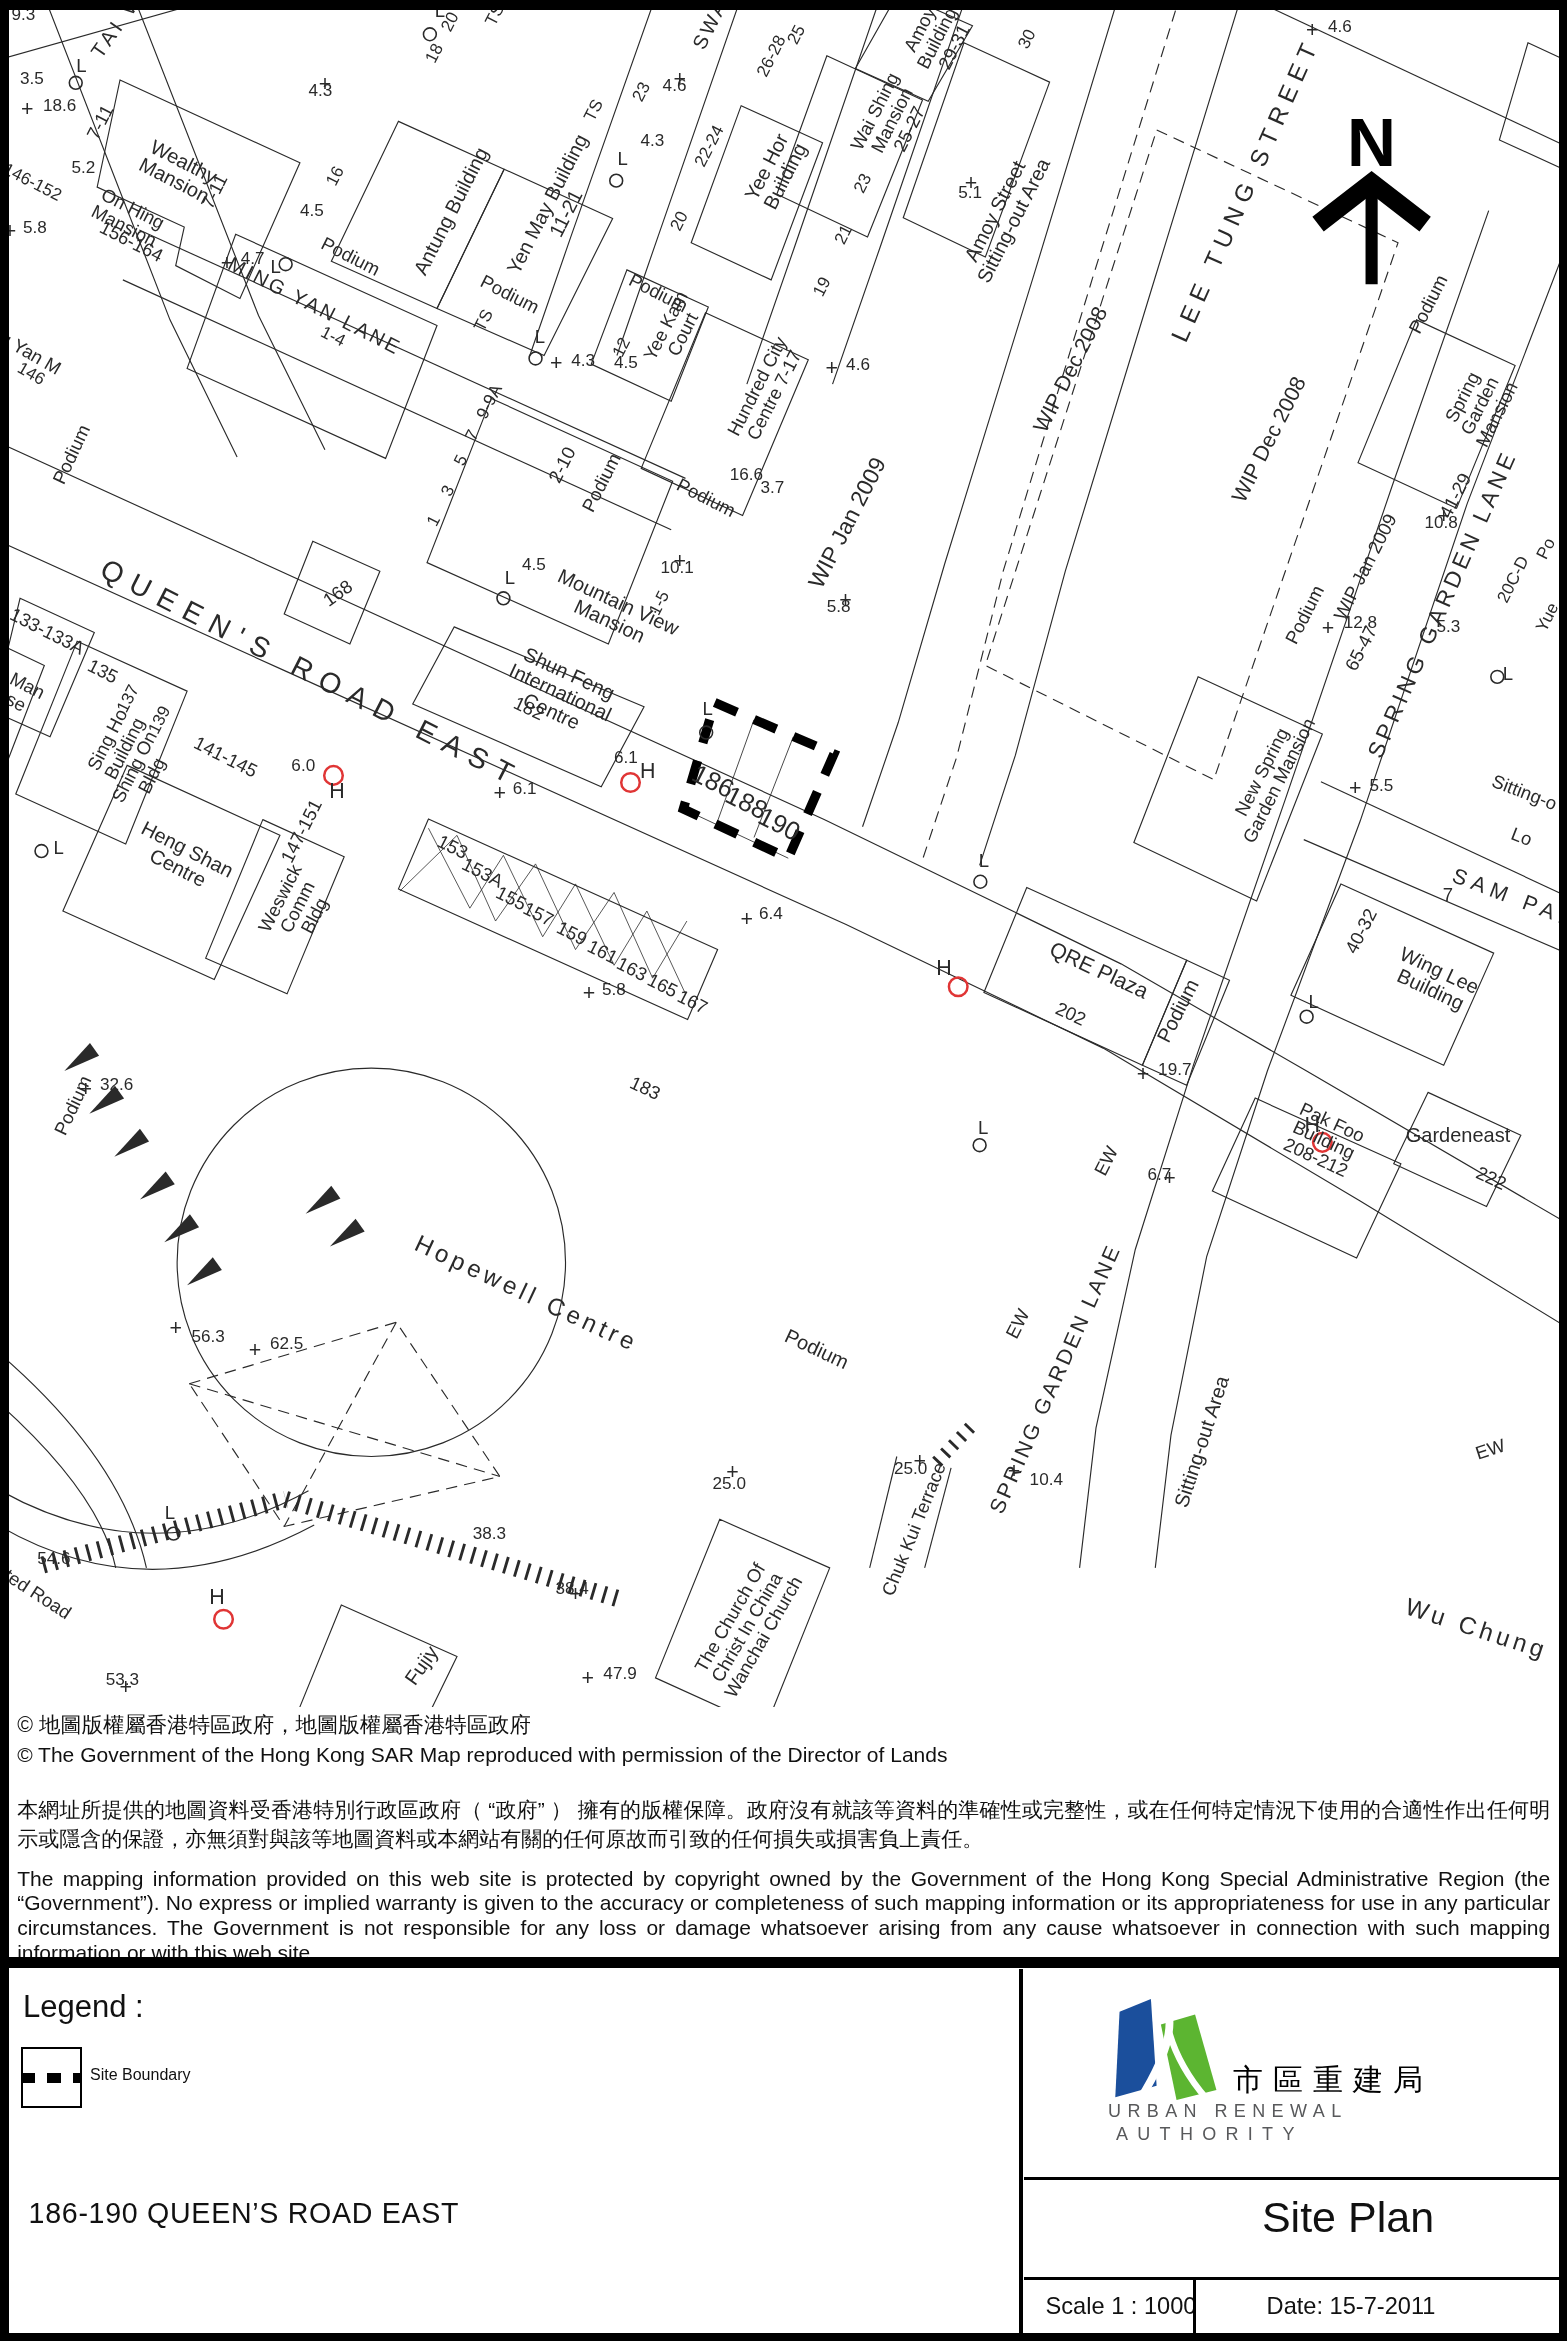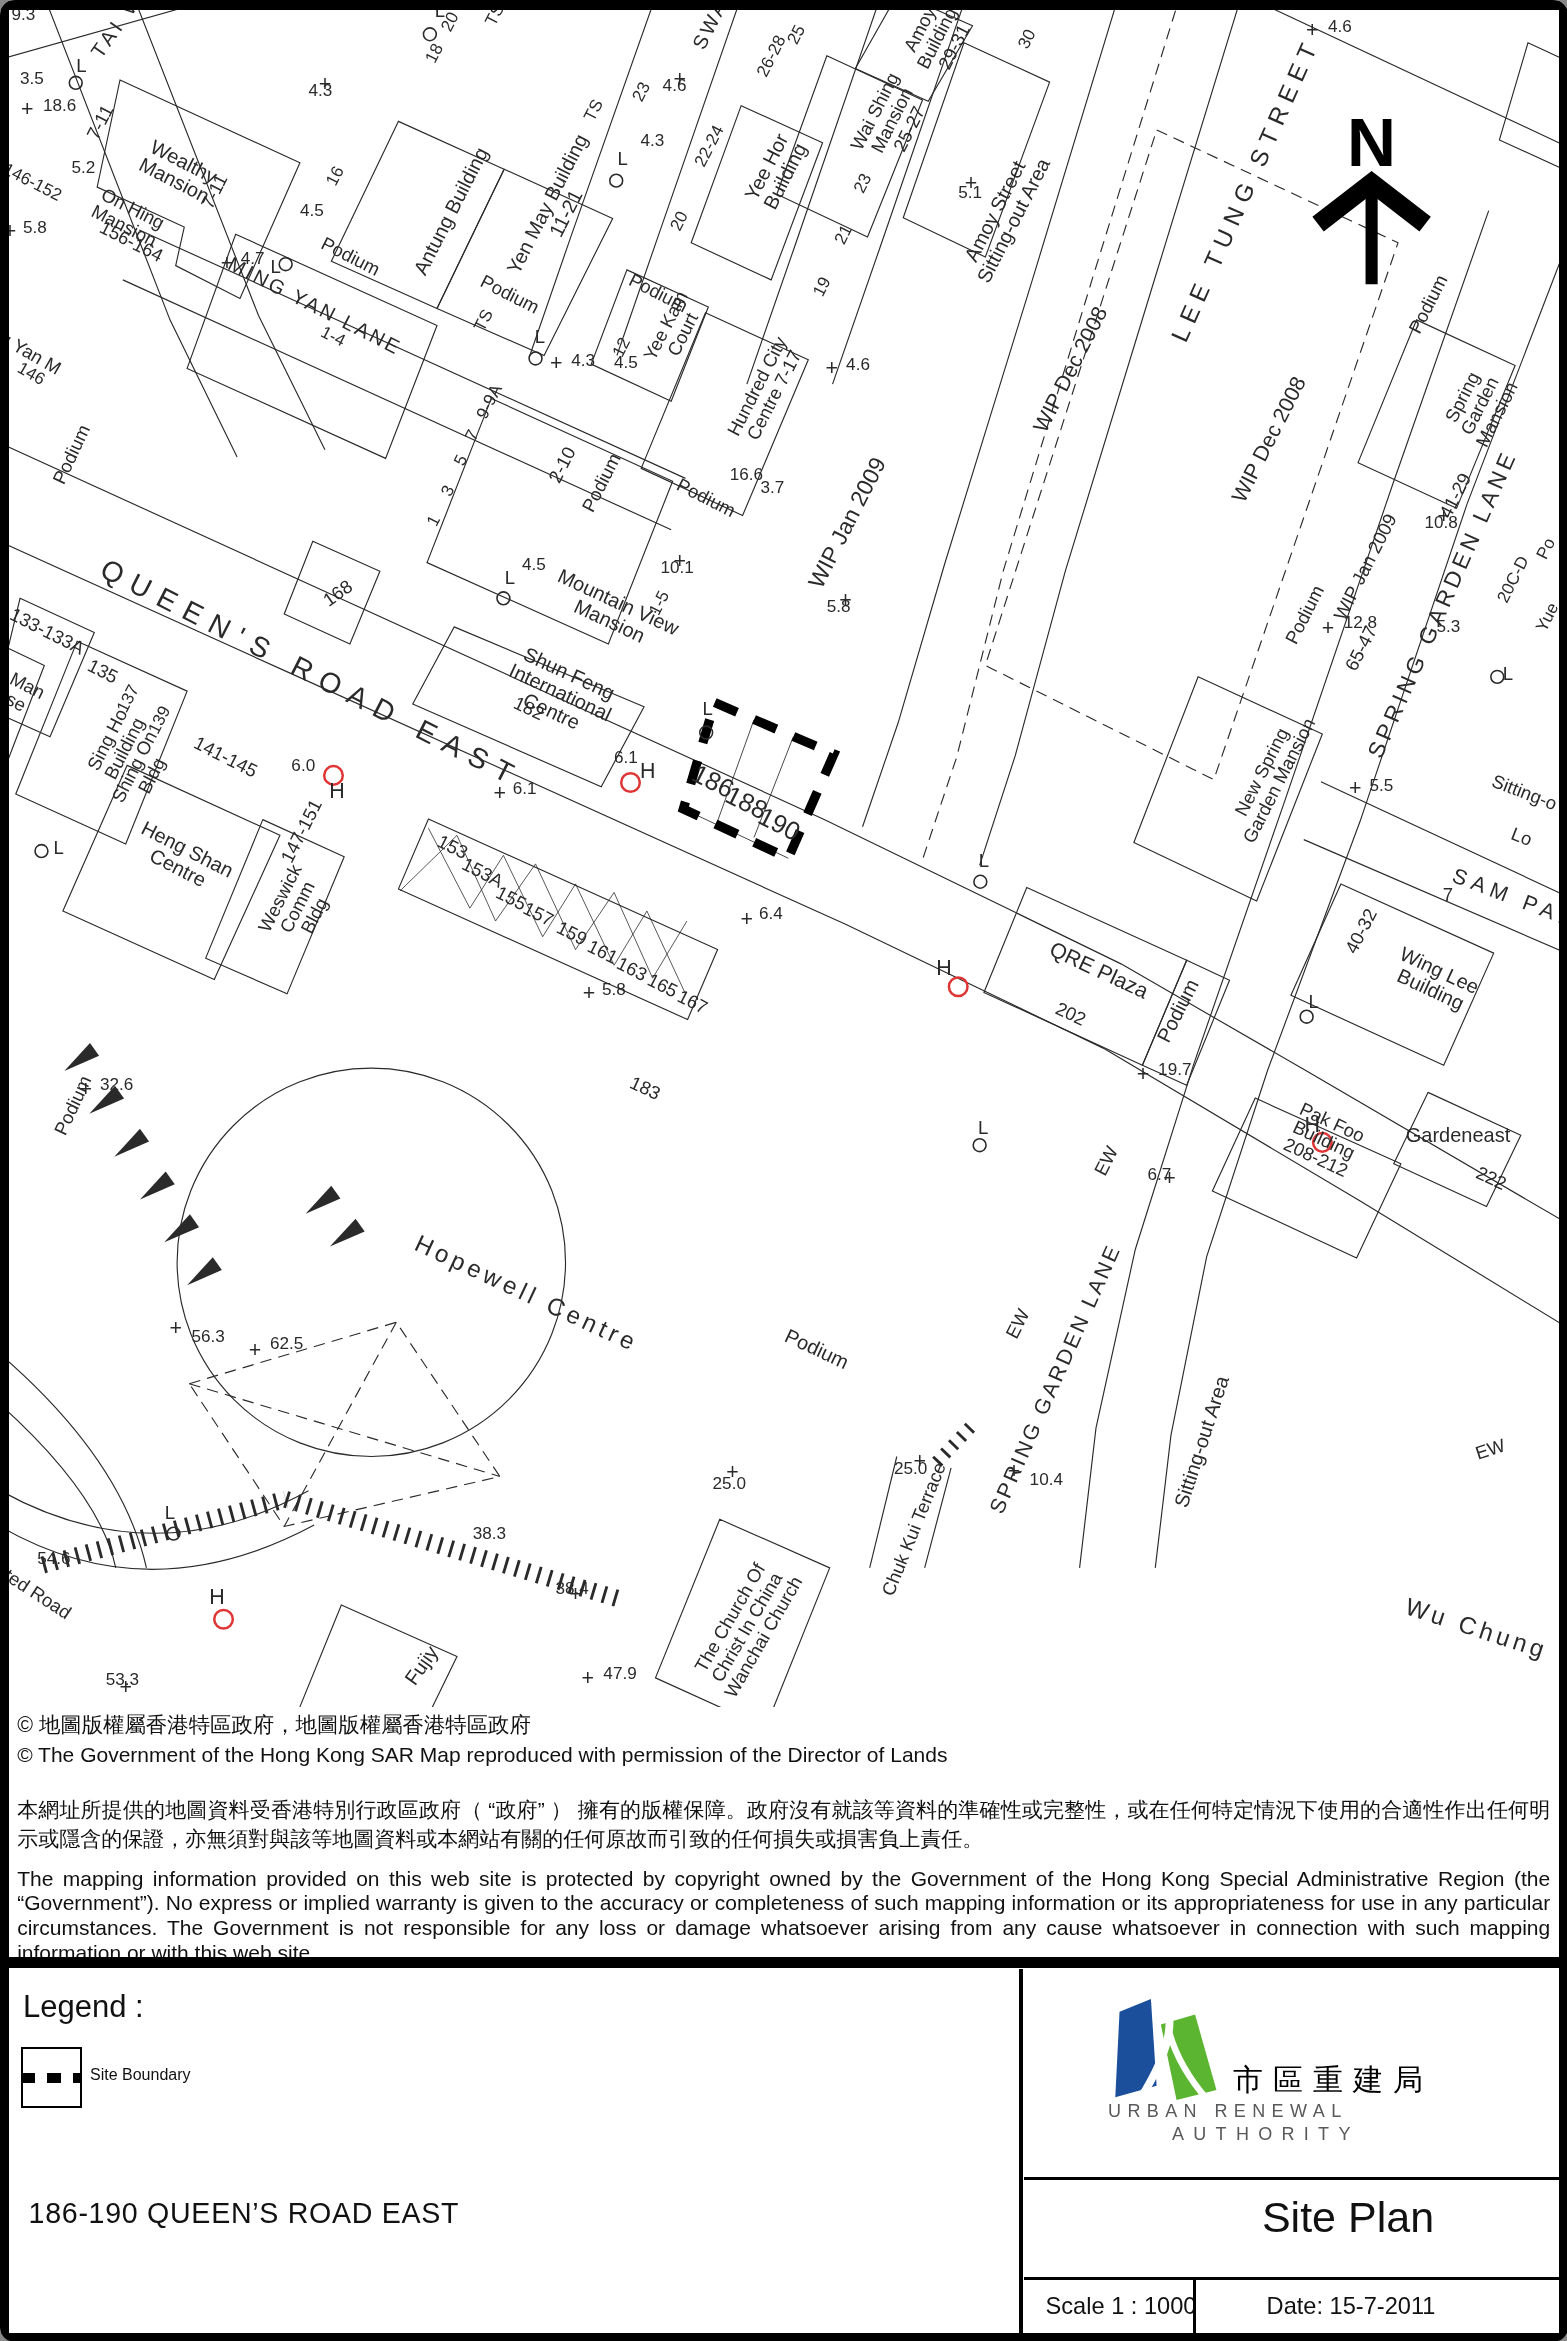--- a/index.html
+++ b/index.html
@@ -1,17 +1,17 @@
 <!DOCTYPE html>
 <html style="font-size:11.4px"><head>
 <meta charset="utf-8">
 <style>
   html,body{margin:0;padding:0;background:#888;}
   .page{position:relative;width:1568px;height:2342px;background:#fff;overflow:hidden;
-        font-family:"Liberation Sans",sans-serif;color:#111;border-radius:15px;}
+        font-family:"Liberation Sans",sans-serif;color:#111;}
   .edge{position:absolute;background:#000;z-index:30;}
   #map-svg{position:absolute;left:0;top:0;z-index:1;}
   #map-svg text{font-family:"Liberation Sans",sans-serif;}
   .copyblock{position:absolute;left:8.6px;top:1707px;width:1533px;height:250px;background:#fff;
              z-index:10;padding:0 8.6px 0 8.6px;}
   .copyblock p{margin:0;}
   .c-line1{font-size:21.4px;margin-top:2.9px !important;}
   .c-line2{font-size:21px;margin-top:4.3px !important;}
   .c-para-zh{font-size:21px;line-height:1.38;margin-top:28.6px !important;text-align:justify;}
   .c-para-en{font-size:21px;line-height:1.18;margin-top:13px !important;text-align:justify;}
@@ -24,21 +24,21 @@
   .plan-title{position:absolute;left:28.6px;top:2197px;font-size:28.6px;letter-spacing:0.7px;z-index:21;}
   .vdiv{position:absolute;left:1019px;top:1969px;width:4.3px;height:365px;background:#000;z-index:22;}
   .hdiv1{position:absolute;left:1024px;top:2177px;width:535px;height:2.9px;background:#000;z-index:22;}
   .hdiv2{position:absolute;left:1024px;top:2277px;width:535px;height:2.9px;background:#000;z-index:22;}
   .vdiv2{position:absolute;left:1193px;top:2280px;width:2.9px;height:54px;background:#000;z-index:22;}
   .doc-title{position:absolute;left:1024px;top:2193px;width:554px;text-align:center;font-size:43px;z-index:21;padding-left:47px;}
   .scale-cell{position:absolute;left:1024px;top:2293px;width:170px;text-align:center;font-size:23.6px;z-index:21;margin-left:12px;}
   .date-cell{position:absolute;left:1196px;top:2293px;width:310px;text-align:center;font-size:23.6px;z-index:21;}
   .logo-cjk{position:absolute;left:1233px;top:2060px;font-size:30px;letter-spacing:10px;color:#000000;z-index:21;}
   .logo-l1{position:absolute;left:1108px;top:2101px;font-size:18px;letter-spacing:6.4px;color:#58595b;z-index:21;}
-  .logo-l2{position:absolute;left:1172px;top:2124px;font-size:18px;letter-spacing:9.3px;color:#58595b;z-index:21;}
+  .logo-l2{position:absolute;left:1116px;top:2124px;font-size:18px;letter-spacing:9.3px;color:#58595b;z-index:21;}
   #logo-svg{position:absolute;left:1111px;top:1996px;z-index:21;}
 </style>
 </head>
 <body>
 
 <div class="page">
 
   <svg id="map-svg" width="1568" height="1962" viewBox="0 0 2196 2748">
       <polyline points="-10,616 1155,1148 1570,1350 1830,1500 2196,1714" fill="none" stroke="#2a2a2a" stroke-width="1.6"></polyline>
       <polyline points="-10,754 400,940 1185,1295 1545,1468 1905,1682 2196,1860" fill="none" stroke="#2a2a2a" stroke-width="1.6"></polyline>

